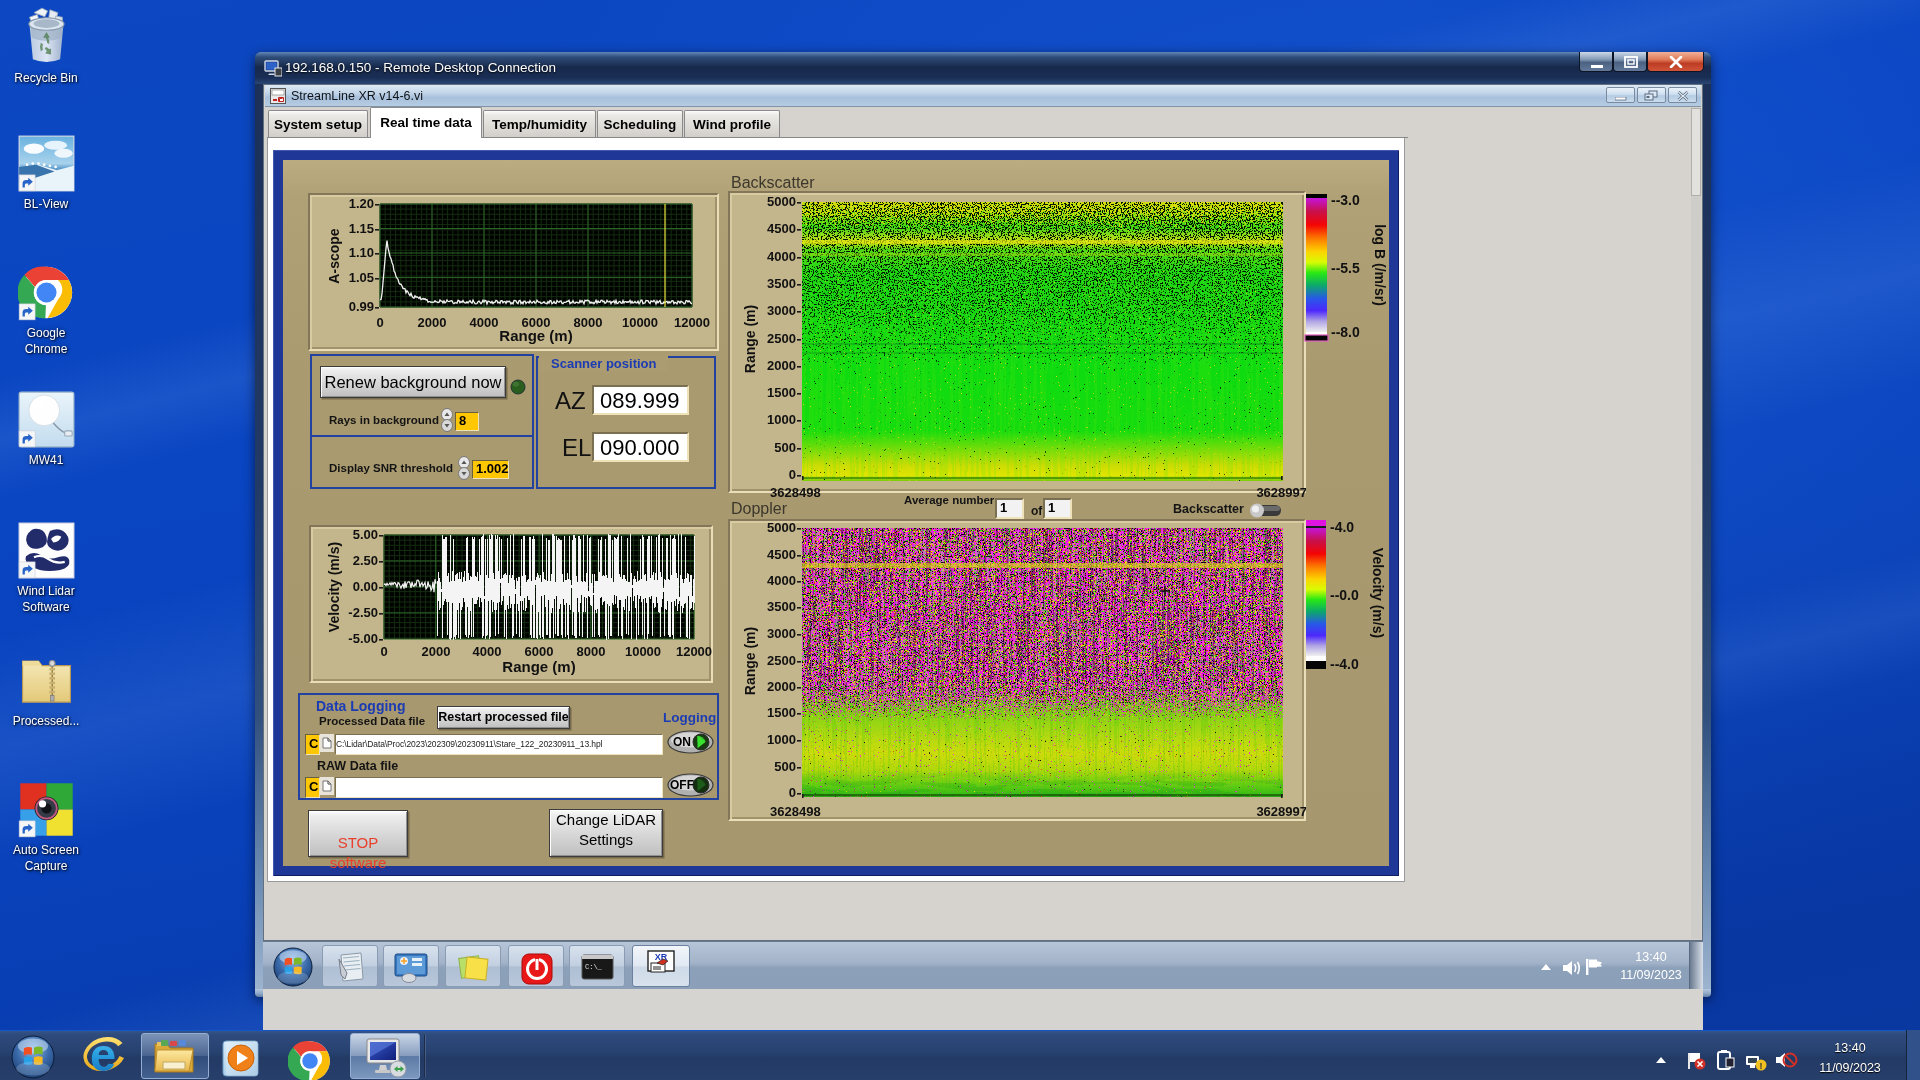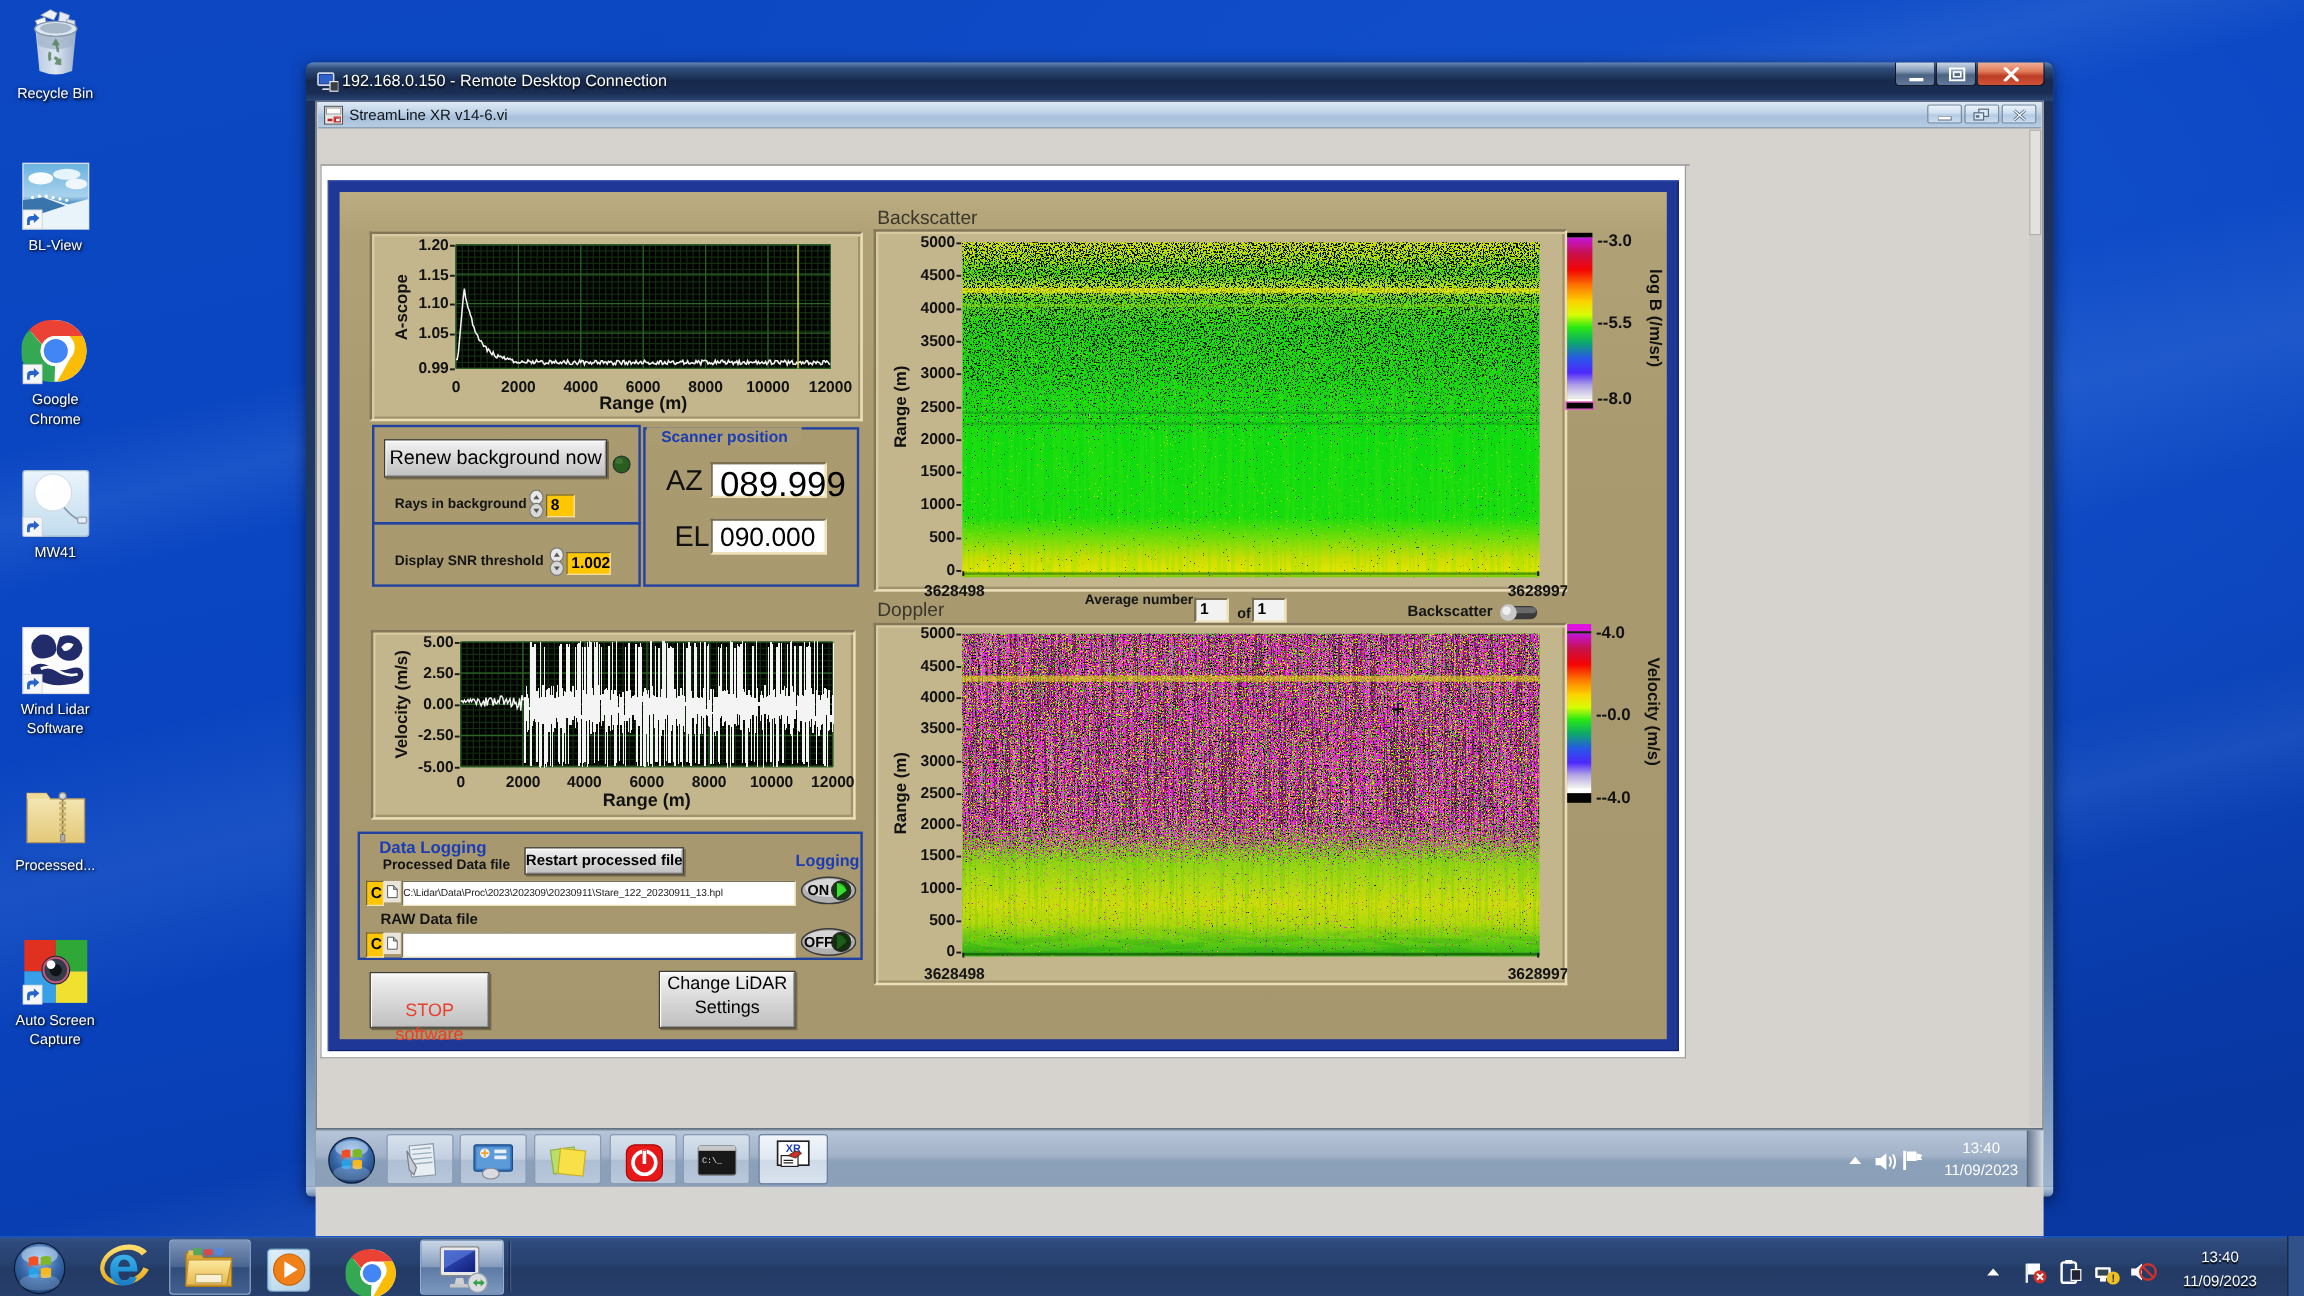--- a/index.html
+++ b/index.html
@@ -282,20 +282,27 @@
                 <rect x="2.5" y="6" width="3" height="2" fill="#5a6a80"></rect>
               </svg>
             </div>
          <div class="vbtn">
               <svg style="position:absolute;left:8px;top:3px" width="12" height="10" viewBox="0 0 12 10">
                 <path d="M1.5 1 L10.5 9 M10.5 1 L1.5 9" stroke="#4a5a70" stroke-width="2.4"></path>
                 <path d="M1.5 1 L10.5 9 M10.5 1 L1.5 9" stroke="#e8f0f8" stroke-width="1.2"></path>
               </svg>
             </div>
        </div>
+     </div>
+     <div id="vitabs" style="position:absolute;left:3px;top:22px;width:1434px;height:31px">
+       <div class="tab" style="left:1px;width:100px;top:3px;height:27px">System setup</div>
+       <div class="tab active" style="left:103px;width:112px;top:0;height:31px">Real time data</div>
+       <div class="tab" style="left:216px;width:113px;top:3px;height:27px">Temp/humidity</div>
+       <div class="tab" style="left:330px;width:86px;top:3px;height:27px">Scheduling</div>
+       <div class="tab" style="left:417px;width:96px;top:3px;height:27px">Wind profile</div>
      </div>
      <div id="tabline"></div>
      <div id="vipage">
         <div id="bluepanel">
             <div id="tan">
 <div class="gframe" style="left:25px;top:33px;width:411px;height:158px"></div>
               <svg class="gsvg" style="left:25px;top:33px" width="411" height="158">
 <rect x="72" y="11" width="312" height="103" fill="#010301"></rect>
 <g stroke="#142d10" stroke-width="1">
                   <line x1="72.0" y1="11" x2="72.0" y2="114"></line>
@@ -438,21 +445,21 @@
               <div class="lvlabel" style="left:46px;top:302px;font-size:11.5px">Display SNR threshold</div>
               <svg class="gsvg" style="left:175px;top:296px" width="12" height="24">
 <ellipse cx="6" cy="6.5" rx="5.5" ry="6" fill="#e8e8e8" stroke="#777"></ellipse>
 <ellipse cx="6" cy="17.5" rx="5.5" ry="6" fill="#d8d8d8" stroke="#777"></ellipse>
 <path d="M3.5 8 L6 4.5 L8.5 8 Z" fill="#555"></path>
 <path d="M3.5 16 L8.5 16 L6 19.5 Z" fill="#555"></path>
 </svg>
               <div class="numfield" style="left:189px;top:300px;width:37px;height:19px">1.002</div>
               <div class="bluelabel" style="left:256px;top:196px;background:#ab9c72;padding:0 12px">Scanner position</div>
               <div style="position:absolute;left:272px;top:227px;font-size:24px;color:#111">AZ</div>
-              <div class="whitefield" style="left:309px;top:225px;width:97px;height:30px;font-size:29px;padding:1px 0 12px 6px">089.999</div>
+              <div class="whitefield" style="left:309px;top:225px;width:97px;height:30px;font-size:22px;padding:1px 0 12px 6px">089.999</div>
               <div style="position:absolute;left:279px;top:274px;font-size:24px;color:#111">EL</div>
               <div class="whitefield" style="left:309px;top:272px;width:97px;height:30px;font-size:22px;padding:1px 0 0 6px">090.000</div>
               <div class="biglabel" style="left:448px;top:14px">Backscatter</div>
               <div class="gframe" style="left:445px;top:31px;width:578px;height:302px"></div>
               <svg class="gsvg" style="left:445px;top:31px" width="578" height="312">
 <defs>
 <linearGradient id="bsbase" x1="0" y1="0" x2="0" y2="1">
 <stop offset="0" stop-color="#c6d81a"></stop>
                     <stop offset="0.035" stop-color="#7cd414"></stop>
 <stop offset="0.09" stop-color="#38d414"></stop>

